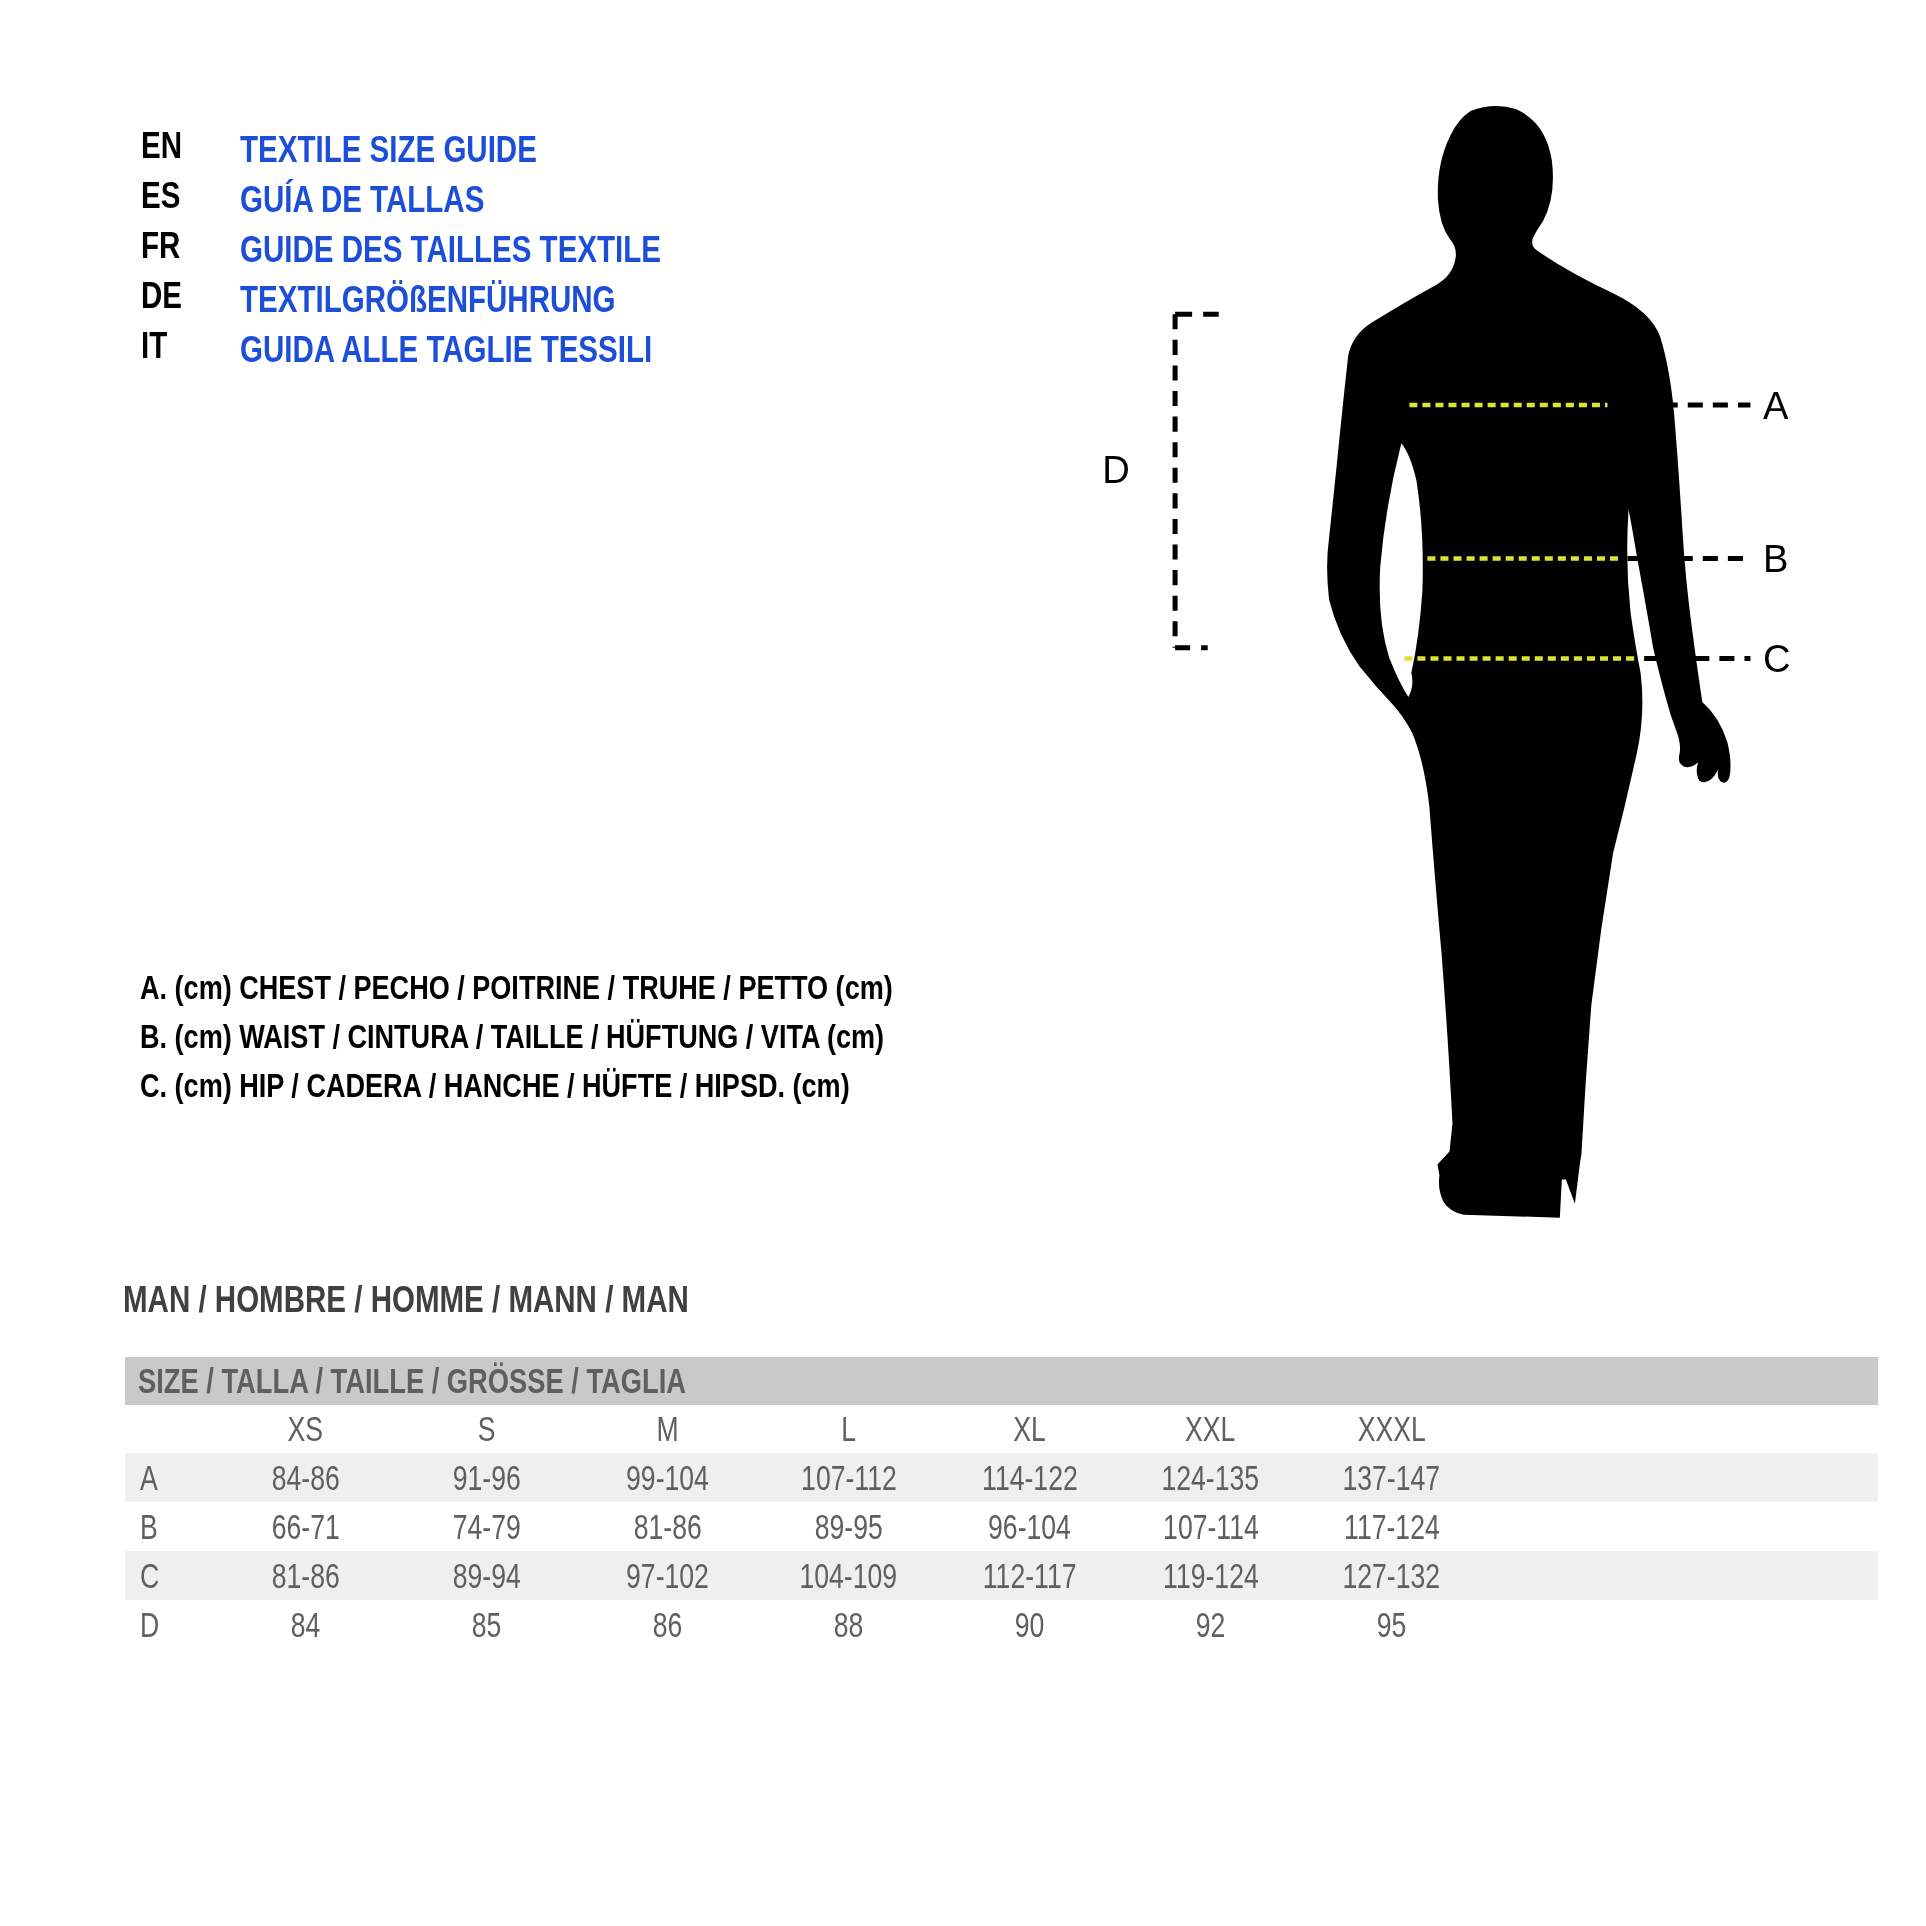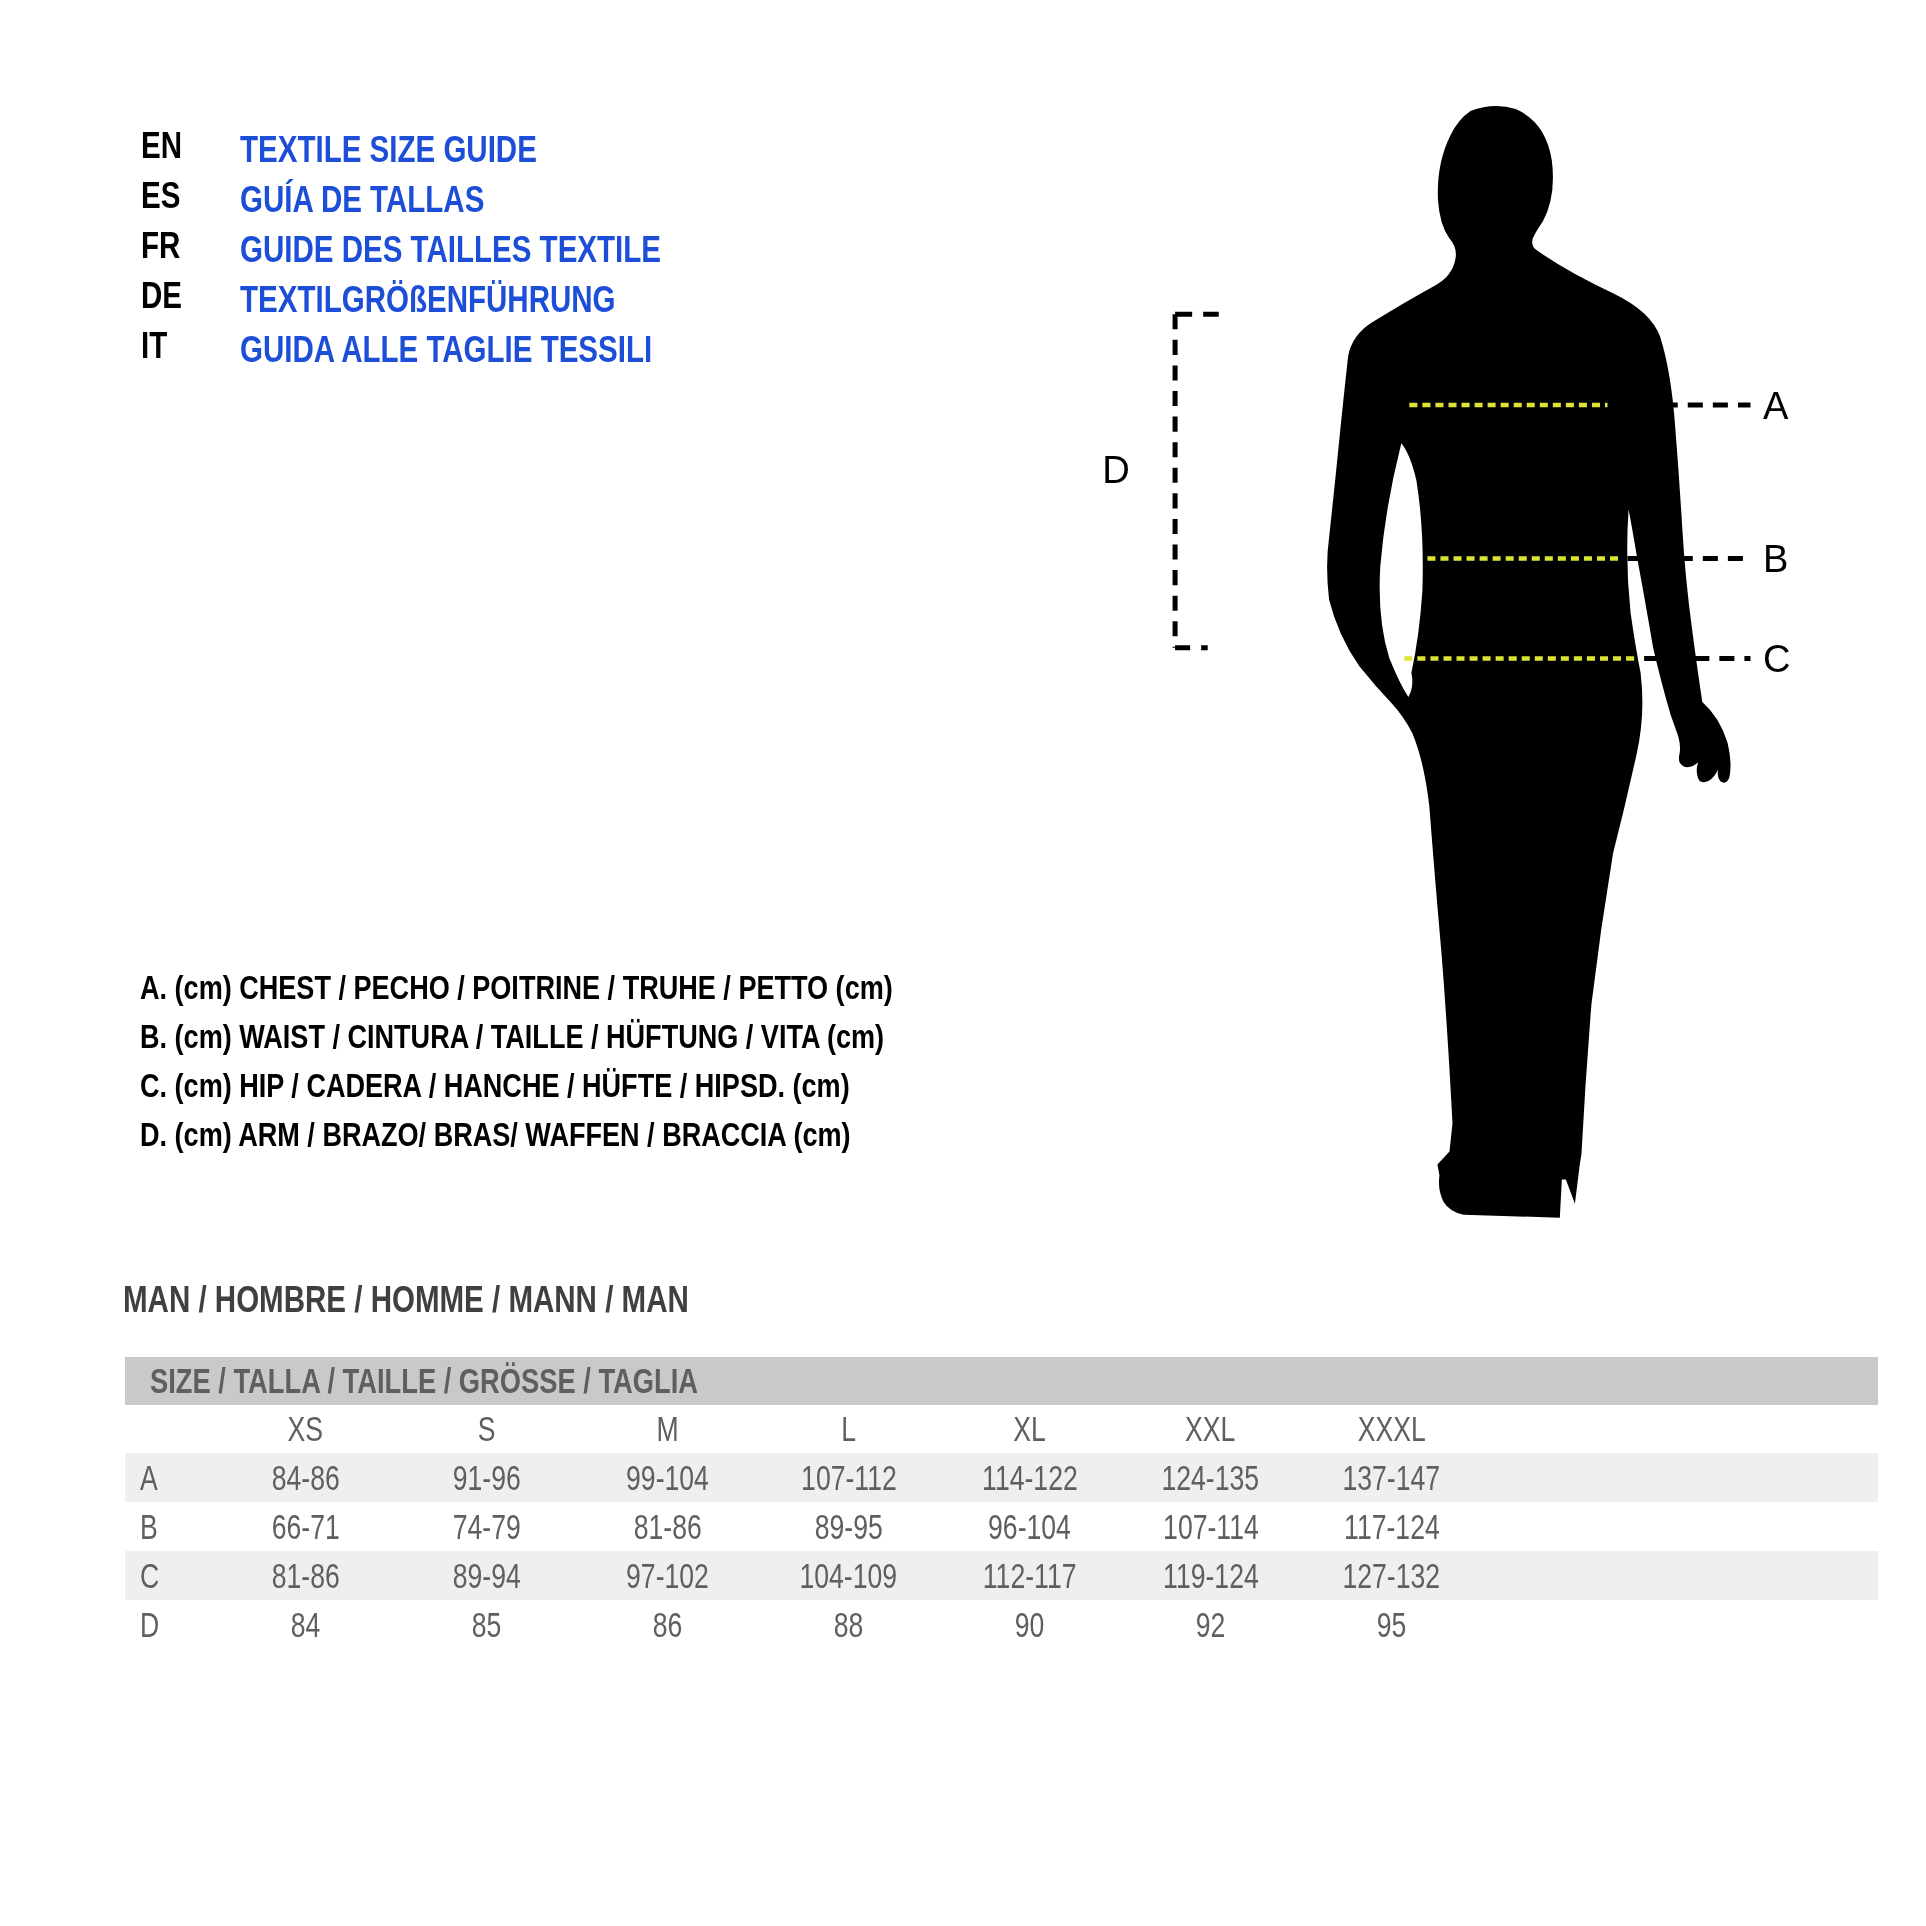--- a/index.html
+++ b/index.html
@@ -18,21 +18,21 @@
               font-size:36px;font-weight:bold;color:#1d4ed8;}
   
   .legend-block{position:absolute;left:140px;top:958px;}
   .legend-row{height:49px;display:flex;align-items:flex-end;font-size:33px;font-weight:bold;color:#000;}
   
   .section-title{position:absolute;left:123px;top:1277px;height:45px;display:flex;align-items:center;
                  font-size:36px;font-weight:bold;color:#404040;}
   
   .size-table{position:absolute;left:125px;top:1357px;width:1753px;}
   .tbl-header{position:absolute;left:0;top:0;width:1753px;height:48px;background:#c9c9c9;
-              display:flex;align-items:center;padding:12px;box-sizing:border-box;}
+              display:flex;align-items:center;padding:0;box-sizing:border-box;}
   .tbl-header .txt{margin-left:12.5px;font-size:35px;font-weight:bold;color:#5f5f5f;}
   .tbl-colhead{position:absolute;left:0;top:48px;width:1753px;height:48px;display:flex;}
   .tbl-row{position:absolute;left:0;width:1753px;height:49px;display:flex;}
   .row-a{top:96px;background:#efefef;}
   .row-b{top:145px;background:#ffffff;}
   .row-c{top:194px;background:#efefef;}
   .row-d{top:243px;background:#ffffff;}
   .cell-label{width:90px;display:flex;align-items:center;box-sizing:border-box;padding-left:15px;
               font-size:35px;color:#5f5f5f;}
   .cell{width:181px;display:flex;align-items:center;justify-content:center;
@@ -147,23 +147,20 @@
   <div class="legend-block">
     <div class="legend-row">
         <span class="cond">A. (cm) CHEST / PECHO / POITRINE / TRUHE / PETTO (cm)</span>
       </div>
     <div class="legend-row">
         <span class="cond">B. (cm) WAIST / CINTURA / TAILLE / HÜFTUNG / VITA (cm)</span>
       </div>
     <div class="legend-row">
         <span class="cond">C. (cm) HIP / CADERA / HANCHE / HÜFTE / HIPSD. (cm)</span>
       </div>
-    <div class="legend-row">
-        <span class="cond">D. (cm) ARM / BRAZO/ BRAS/ WAFFEN / BRACCIA (cm)</span>
-      </div>
   </div>
 
   <div class="section-title">
     <span class="cond">MAN / HOMBRE / HOMME / MANN / MAN</span>
   </div>
 
   <div class="size-table">
     <div class="tbl-header">
       <span class="txt"><span class="cond-gray" style="transform:scaleX(0.78);">SIZE / TALLA / TAILLE / GRÖSSE / TAGLIA</span></span>
     </div>

